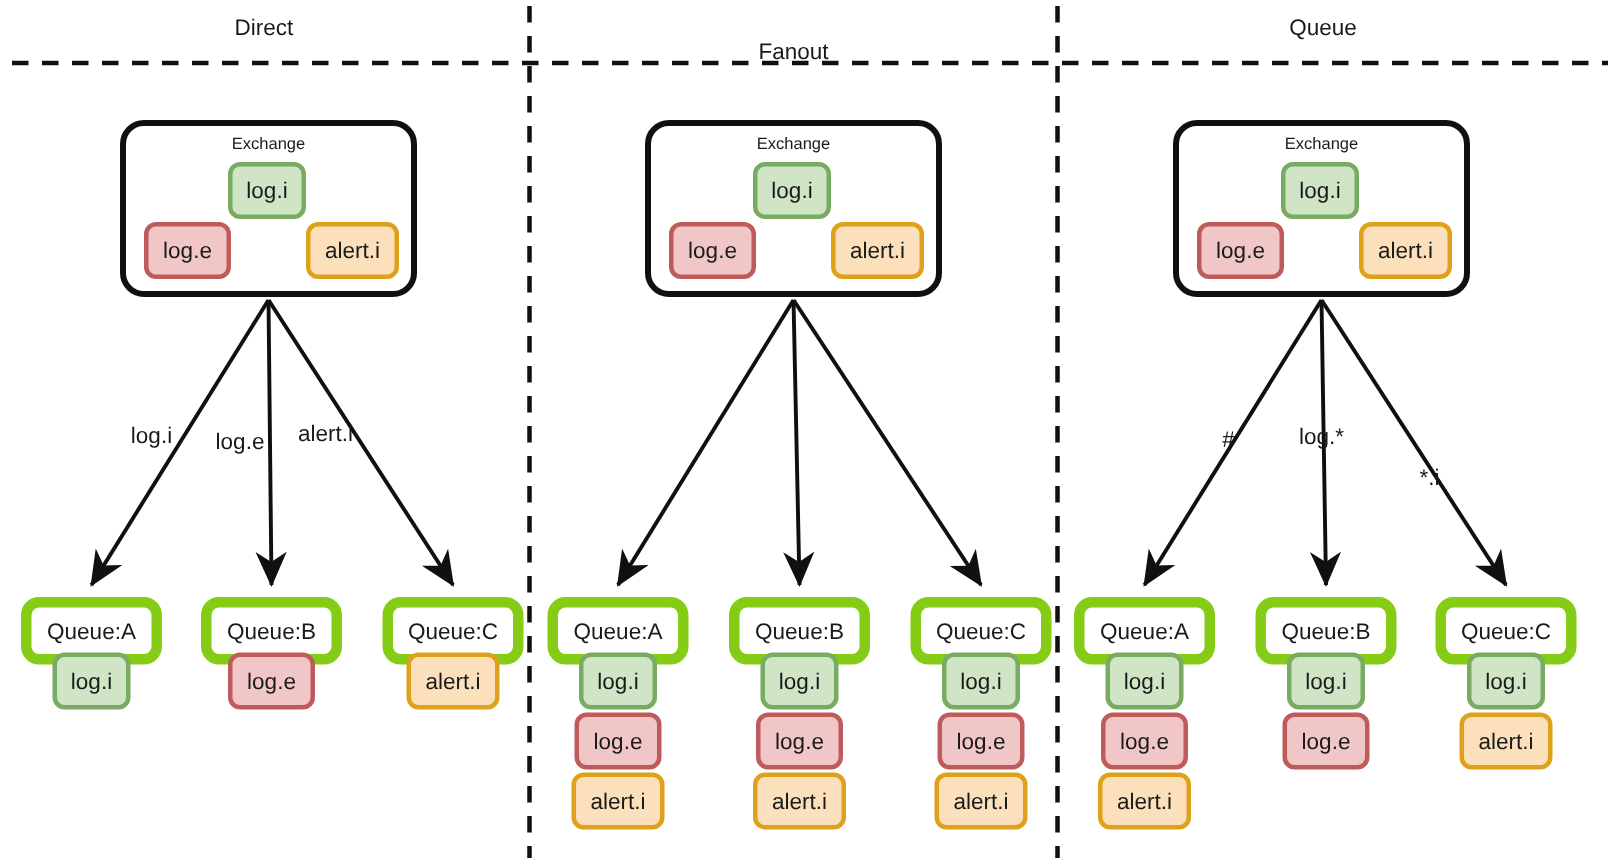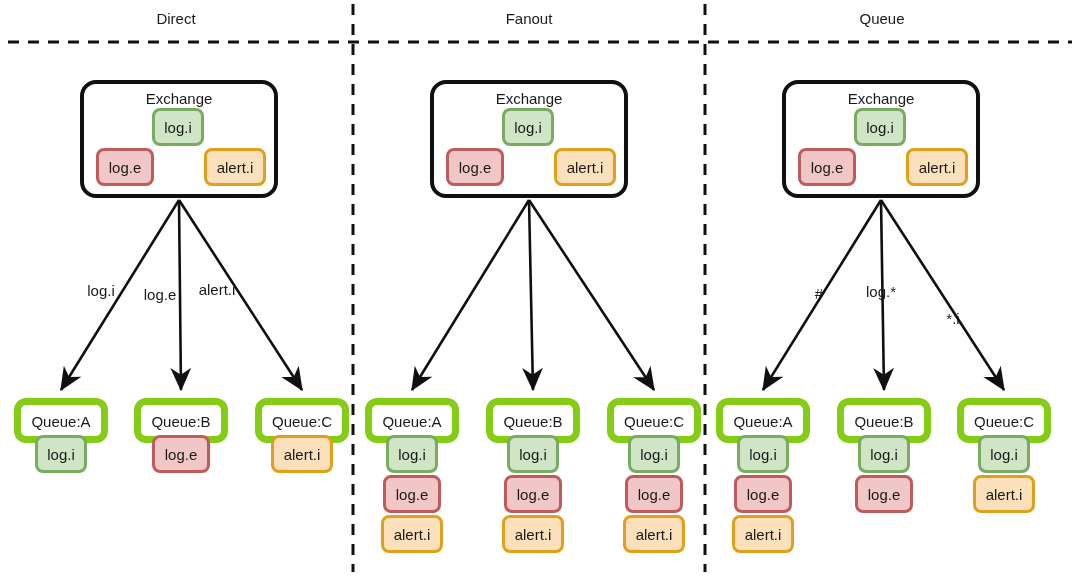--- a/index.html
+++ b/index.html
@@ -35,21 +35,21 @@
     border: 4px solid #101010;
     border-radius: 16px;
     background: #ffffff;
   }
   .exchange-label {
     position: absolute;
     top: 6px;
     left: 0;
     width: 100%;
     text-align: center;
-    font-size: 15px;
+    font-size: 11px;
     color: #1a1a1a;
   }
   .tag {
     position: absolute;
     box-sizing: border-box;
     border-width: 3px;
     border-style: solid;
     border-radius: 8px;
     font-size: 15px;
     color: #1a1a1a;
@@ -134,21 +134,21 @@
       </div>
       <div class="tag tag-green" style="left: 35px; top: 435px; width: 52px;">log.i</div>
       <div class="queue-box" style="left: 134px; top: 398px; width: 94px;">
         <div class="queue-label">Queue:B</div>
       </div>
       <div class="tag tag-red" style="left: 152px; top: 435px; width: 58px;">log.e</div>
       <div class="queue-box" style="left: 255px; top: 398px; width: 94px;">
         <div class="queue-label">Queue:C</div>
       </div>
       <div class="tag tag-orange" style="left: 271px; top: 435px; width: 62px;">alert.i</div>
-      <div class="section-title" style="left: 429px; top: 10px; width: 200px;">Fanout</div>
+      <div class="section-title" style="left: 429px; top: 26px; width: 200px;">Fanout</div>
       <div class="exchange-box" style="left: 430px; top: 80px; width: 198px; height: 118px;">
         <div class="exchange-label">Exchange</div>
       </div>
       <div class="tag tag-green" style="left: 502px; top: 108px; width: 52px;">log.i</div>
       <div class="tag tag-red" style="left: 446px; top: 148px; width: 58px;">log.e</div>
       <div class="tag tag-orange" style="left: 554px; top: 148px; width: 62px;">alert.i</div>
       <div class="queue-box" style="left: 365px; top: 398px; width: 94px;">
         <div class="queue-label">Queue:A</div>
       </div>
       <div class="tag tag-green" style="left: 386px; top: 435px; width: 52px;">log.i</div>

